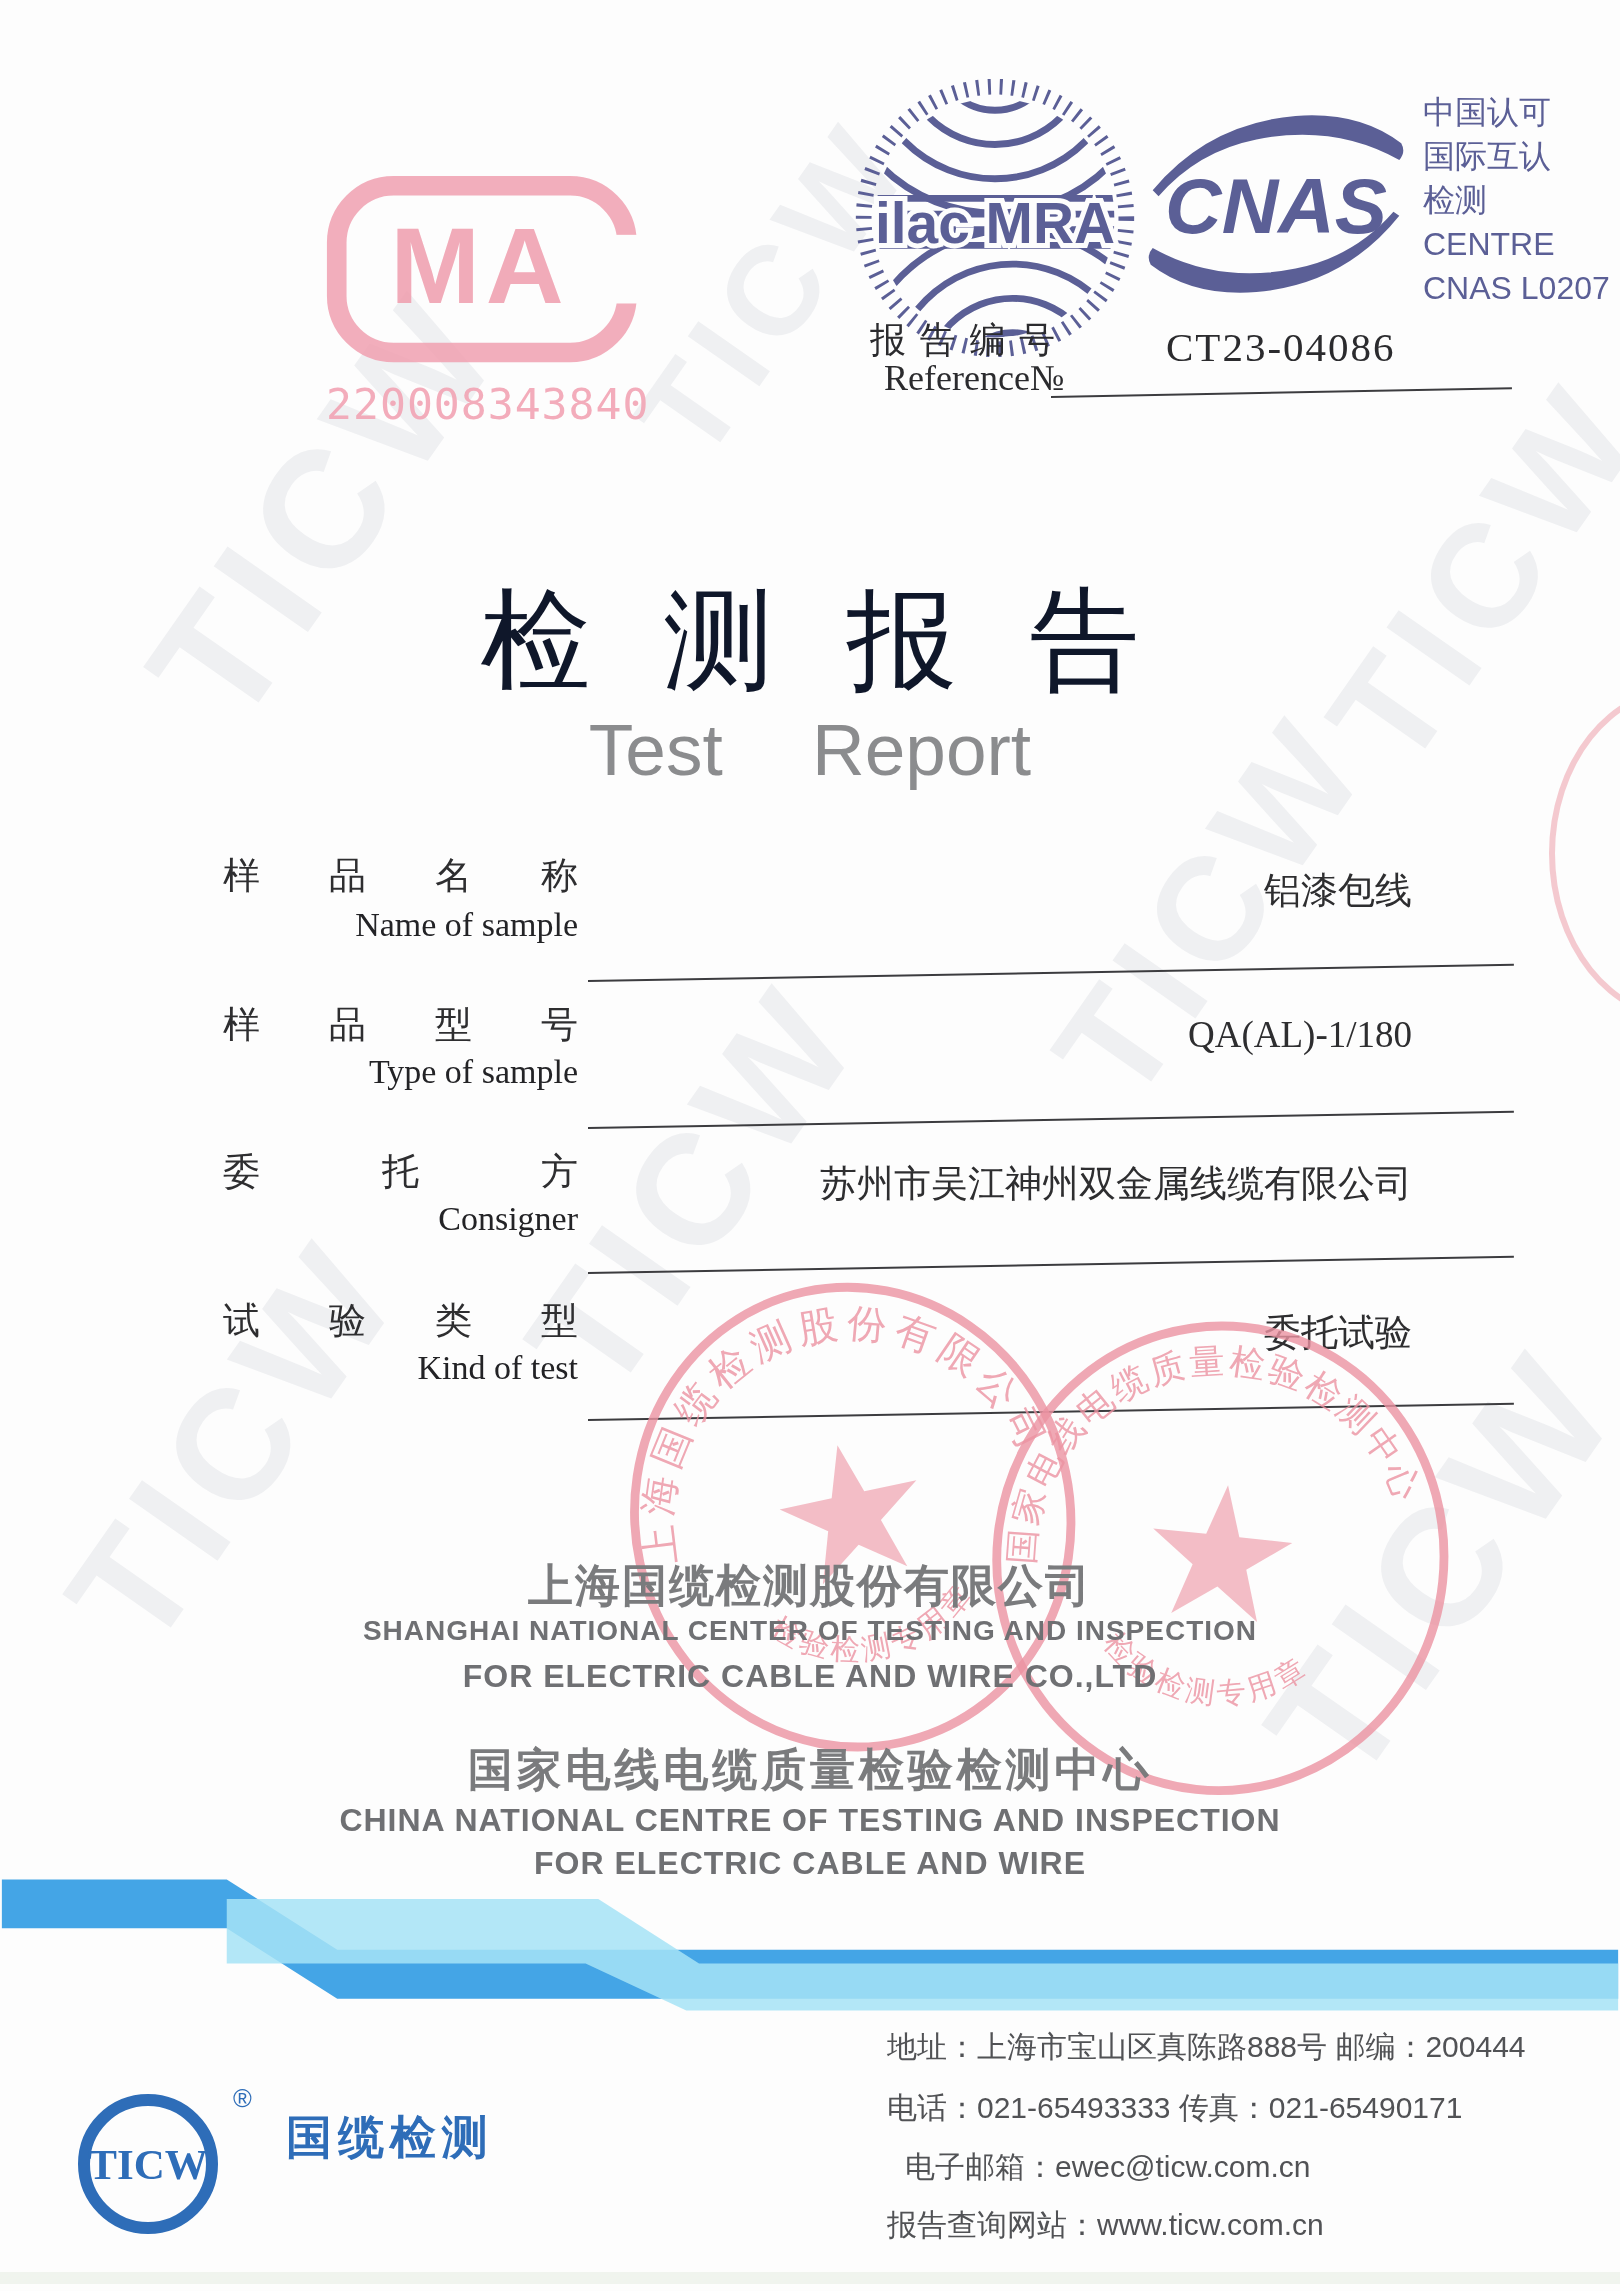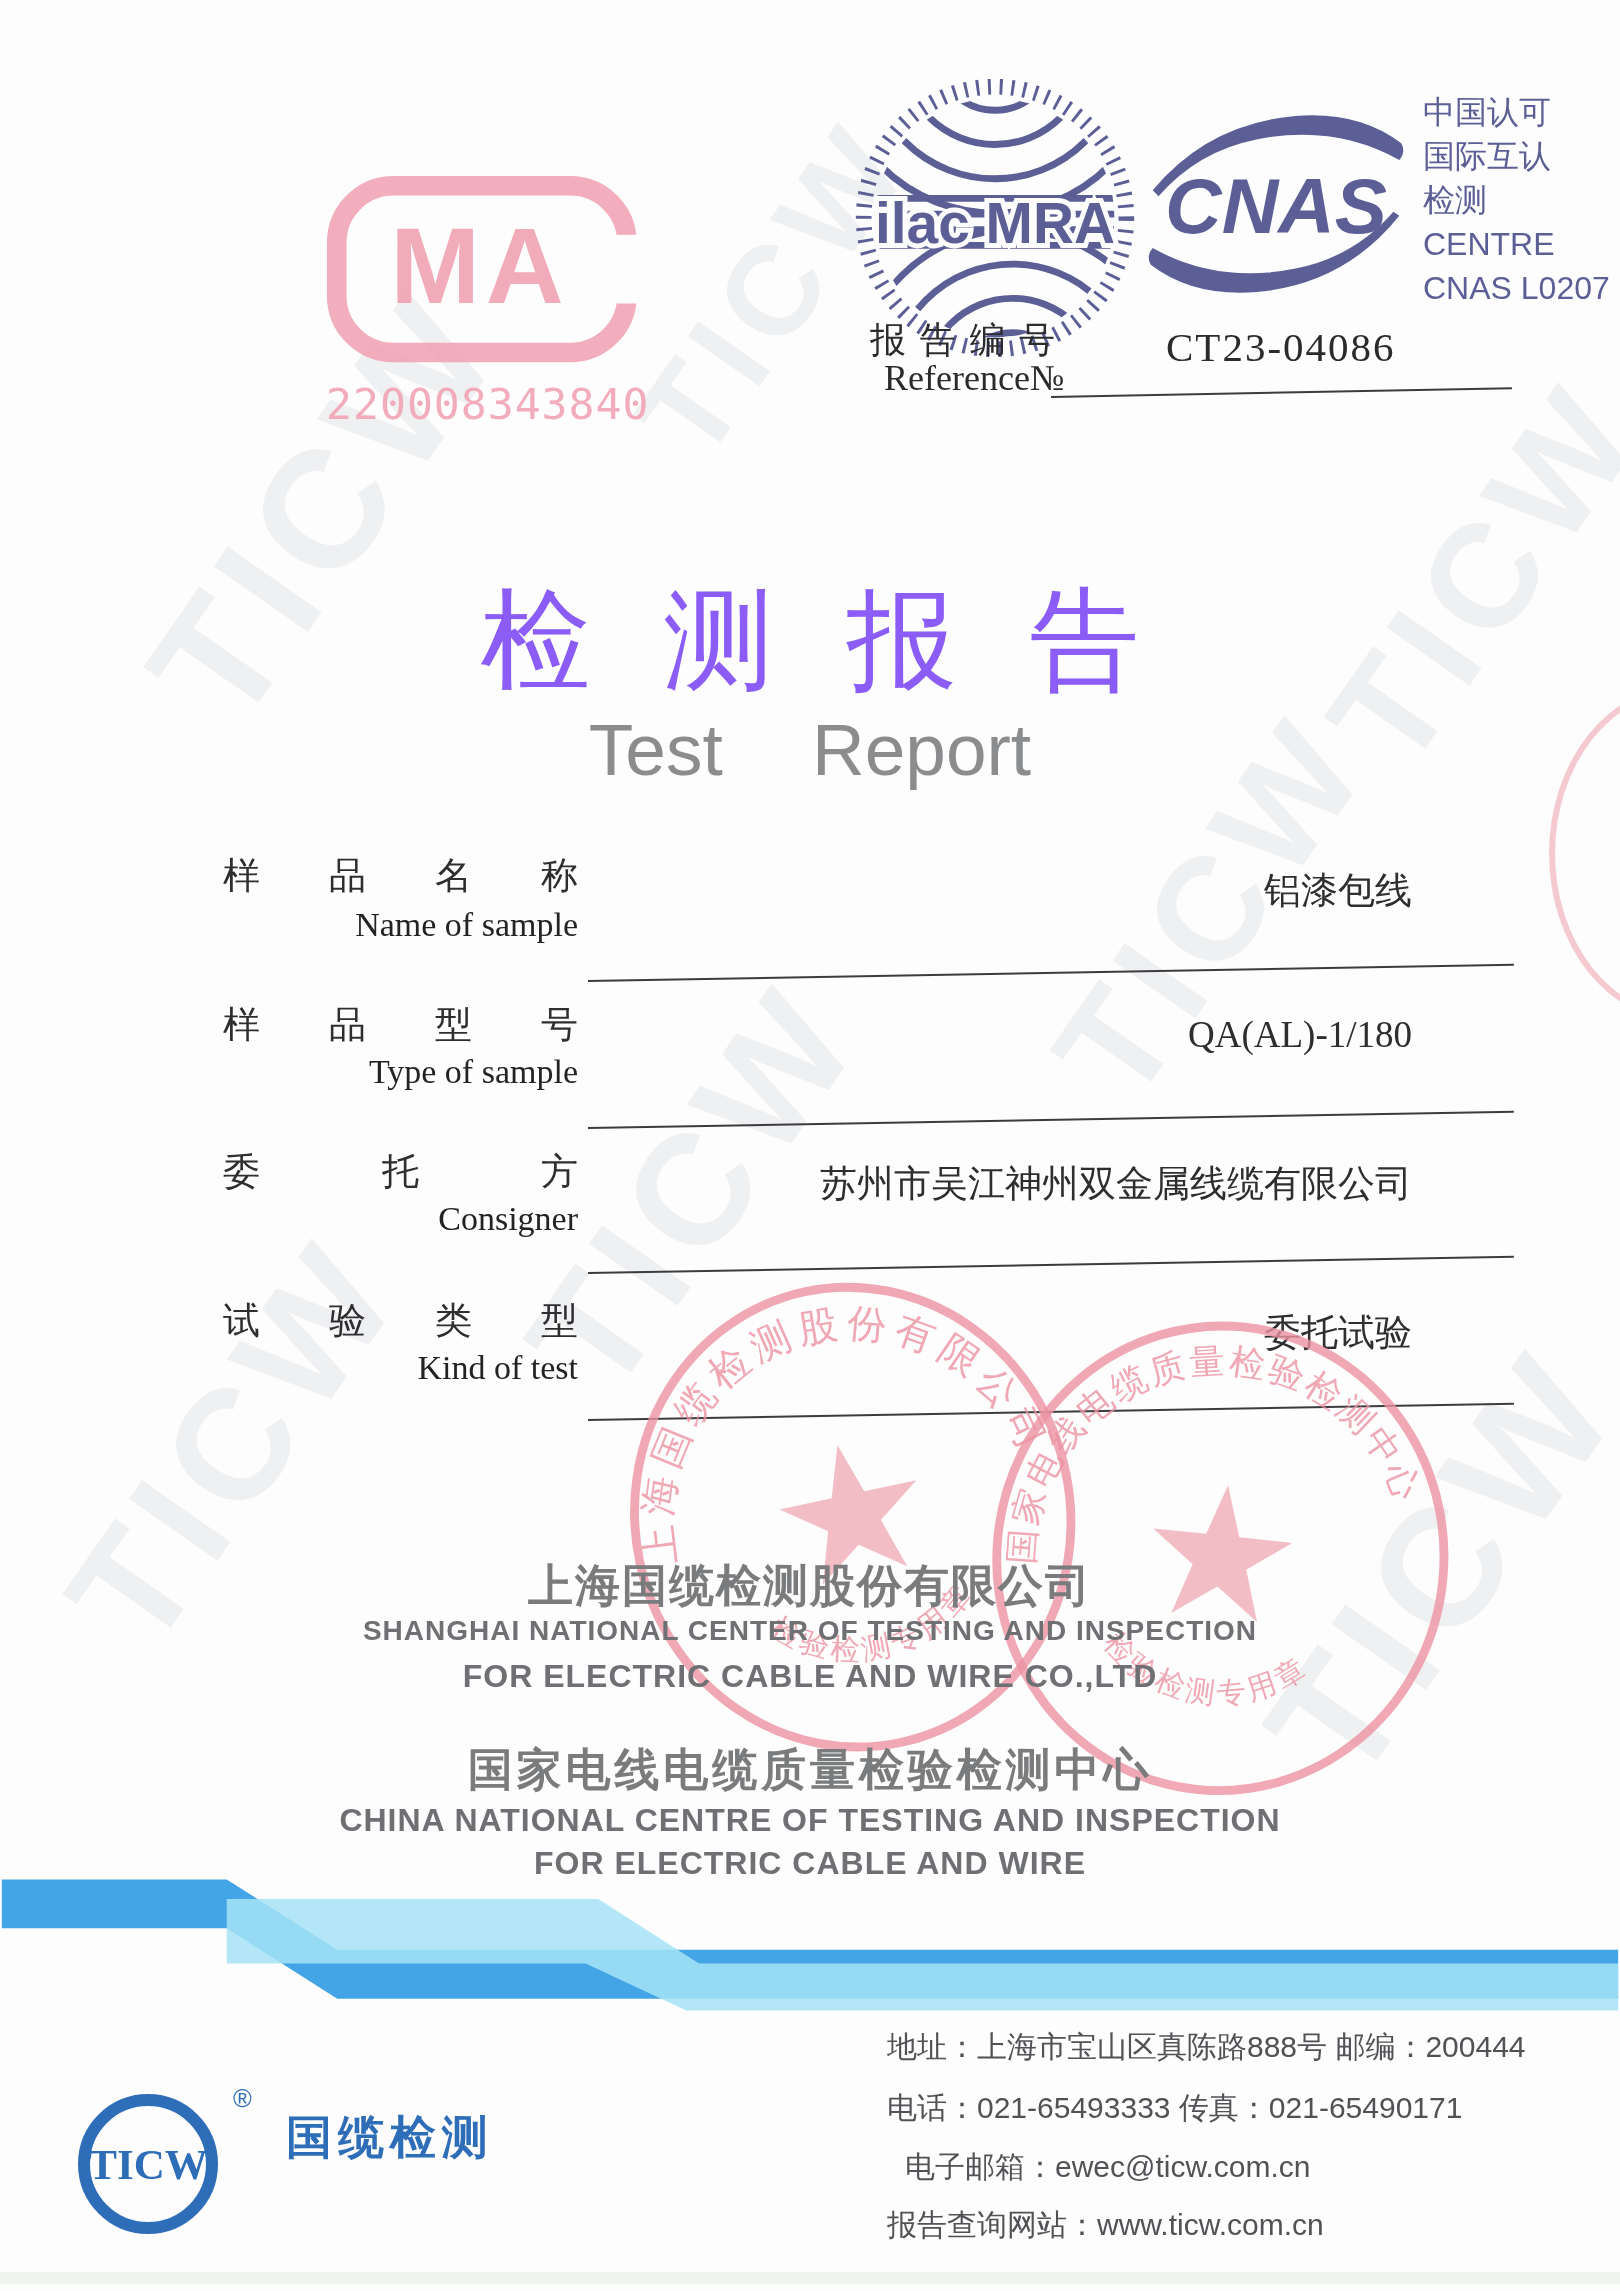--- a/index.html
+++ b/index.html
@@ -17,21 +17,21 @@
   .accr{left:1423px;top:90px;width:196px;line-height:44px;font-size:32px;
         color:#5b5f96;font-family:"Liberation Sans","DejaVu Sans",sans-serif;}
   
   .ref-cn{left:870px;top:316px;font-size:36px;letter-spacing:13.7px;color:#2b2b2e;}
   .ref-en{left:884px;top:357px;font-size:36px;color:#2b2b2e;}
   .ref-line{left:1051px;top:396px;width:461px;border-top:2px solid #3c3c3f;
             transform:rotate(-1.1deg);transform-origin:left center;}
   .ref-val{left:1166px;top:323px;font-size:41px;letter-spacing:2px;color:#2b2b2e;}
   
   .title-cn{left:0;top:567px;width:100%;text-align:center;font-size:110px;
-            color:#8b5cf6;letter-spacing:73px;text-indent:73px;
+            color:#0f172a;letter-spacing:73px;text-indent:73px;
             font-family:Liberation Serif, serif;font-weight:400;}
   .title-en{left:0;top:708px;width:100%;text-align:center;font-size:73px;
             color:#8b8c8e;word-spacing:69px;
             font-family:"Liberation Sans","DejaVu Sans",sans-serif;font-weight:400;}
   
   .lbl-cn{left:223px;width:355px;font-size:37px;color:#2e2e30;
           text-align:justify;text-align-last:justify;}
   .lbl-en{left:223px;width:355px;font-size:34px;color:#232326;text-align:right;}
   .fval{left:549px;width:863px;font-size:37px;color:#2e2e30;text-align:right;}
   .fline{left:588px;width:926px;border-top:2px solid #3c3c3f;

